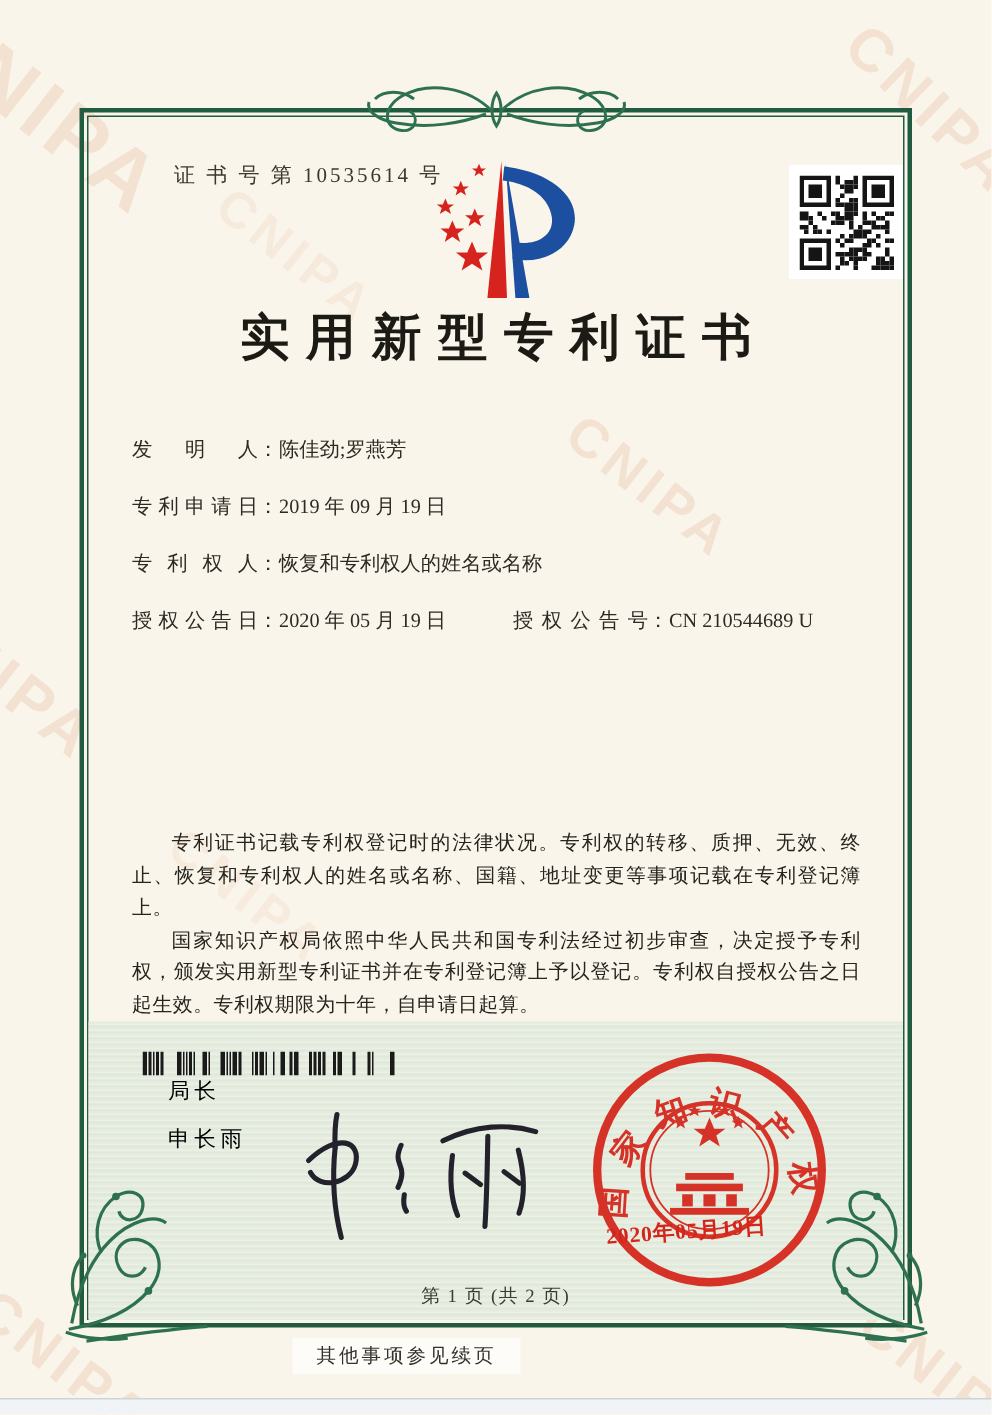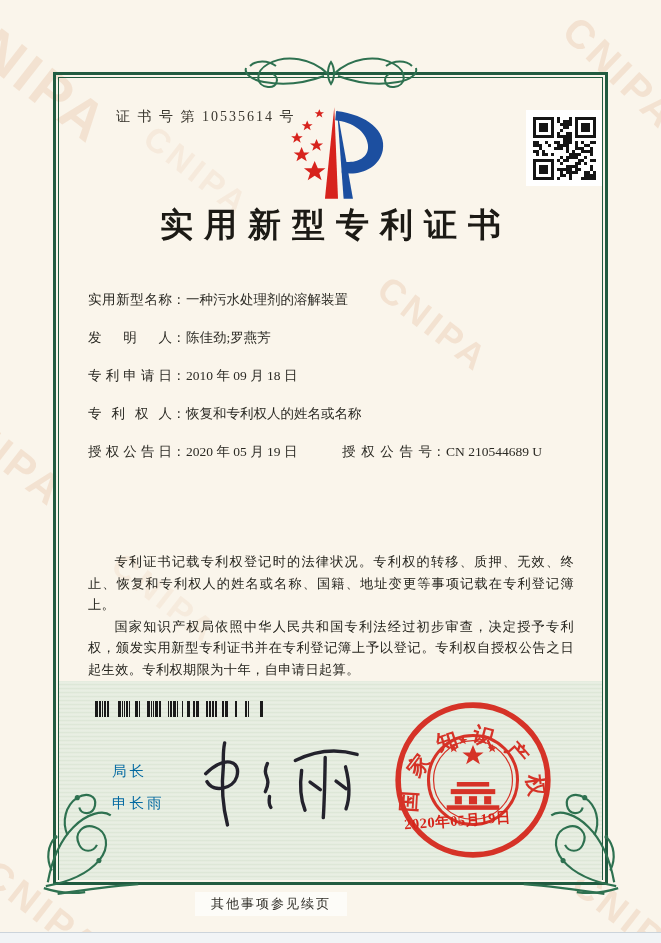--- a/index.html
+++ b/index.html
@@ -38,21 +38,21 @@
   .fvalue2 { display:inline-block; width:150px; vertical-align:top; }
   .flabel2 { display:inline-block; width:90px; text-align:justify; text-align-last:justify; vertical-align:top; margin-left:6px; }
 
   
   .paras { position:absolute; left:88px; top:551px; width:486px; font-size:13.2px;
            line-height:21.6px; color:#25241e; letter-spacing:0.4px; text-align:justify; }
   .paras p { text-indent:2em; }
 
   
   .barcode { position:absolute; left:95px; top:701px; width:170px; height:16px; }
-  .officer { position:absolute; left:112px; top:755px; font-size:14.5px; color:#0369a1; line-height:32px; letter-spacing:3px; }
+  .officer { position:absolute; left:112px; top:712px; font-size:14.5px; color:#000000; line-height:32px; letter-spacing:3px; }
   .signature { position:absolute; left:188px; top:733px; width:190px; height:95px; }
   .seal { position:absolute; left:392px; top:695px; width:162px; height:172px; opacity:0.93; }
   .seal-date { position:absolute; left:404px; top:810px; width:150px; font-size:14.5px; font-weight:700;
                color:var(--seal-red,#d5251a); letter-spacing:0.5px; transform:rotate(-4deg); }
   .page-note { position:absolute; left:0; top:856px; width:661px; text-align:center;
                font-size:12.5px; color:#3c3a32; letter-spacing:1px; }
 
   
   .cont-note { position:absolute; left:0; top:892px; width:542px; text-align:center; }
   .cont-note span { display:inline-block; background:#fdfcf8; padding:3px 16px; font-size:13px;
@@ -284,27 +284,24 @@
         <rect x="0" y="42" width="21" height="21" fill="#151515"></rect>
         <rect x="3" y="45" width="15" height="15" fill="#fff"></rect>
         <rect x="6" y="48" width="9" height="9" fill="#151515"></rect>
       </svg>
   </div>
 
   <div class="title">实用新型专利证书</div>
 
   <div class="fields">
     <div class="frow">
-      <span class="flabel">实用新型名称</span><span class="fcolon">：</span><span class="fvalue">一种污水处理剂的溶解装置</span>
-    </div>
-    <div class="frow">
       <span class="flabel">发明人</span><span class="fcolon">：</span><span class="fvalue">陈佳劲;罗燕芳</span>
     </div>
     <div class="frow">
-      <span class="flabel">专利申请日</span><span class="fcolon">：</span><span class="fvalue">2010 年 09 月 18 日</span>
+      <span class="flabel">专利申请日</span><span class="fcolon">：</span><span class="fvalue">2019 年 09 月 19 日</span>
     </div>
     <div class="frow">
       <span class="flabel">专利权人</span><span class="fcolon">：</span><span class="fvalue">恢复和专利权人的姓名或名称</span>
     </div>
     <div class="frow">
       <span class="flabel">授权公告日</span><span class="fcolon">：</span><span class="fvalue2">2020 年 05 月 19 日</span><span class="flabel2">授权公告号</span><span class="fcolon">：</span><span>CN 210544689 U</span>
     </div>
   </div>
 
   <div class="paras">
@@ -393,19 +390,20 @@
         <rect x="58" y="93" width="44" height="5"></rect>
         <rect x="62" y="100" width="7" height="8"></rect>
         <rect x="76" y="100" width="8" height="8"></rect>
         <rect x="91" y="100" width="7" height="8"></rect>
         <rect x="54" y="109" width="52" height="4.5"></rect>
       </g>
     </g>
   </svg>
   <div class="seal-date">2020年05月19日</div>
 
+  <div class="page-note">第 1 页 (共 2 页)</div>
 
   <div class="cont-note">
     <span>其他事项参见续页</span>
   </div>
 
   <div class="page-edge"></div>
 </div>
 
 </body></html>

